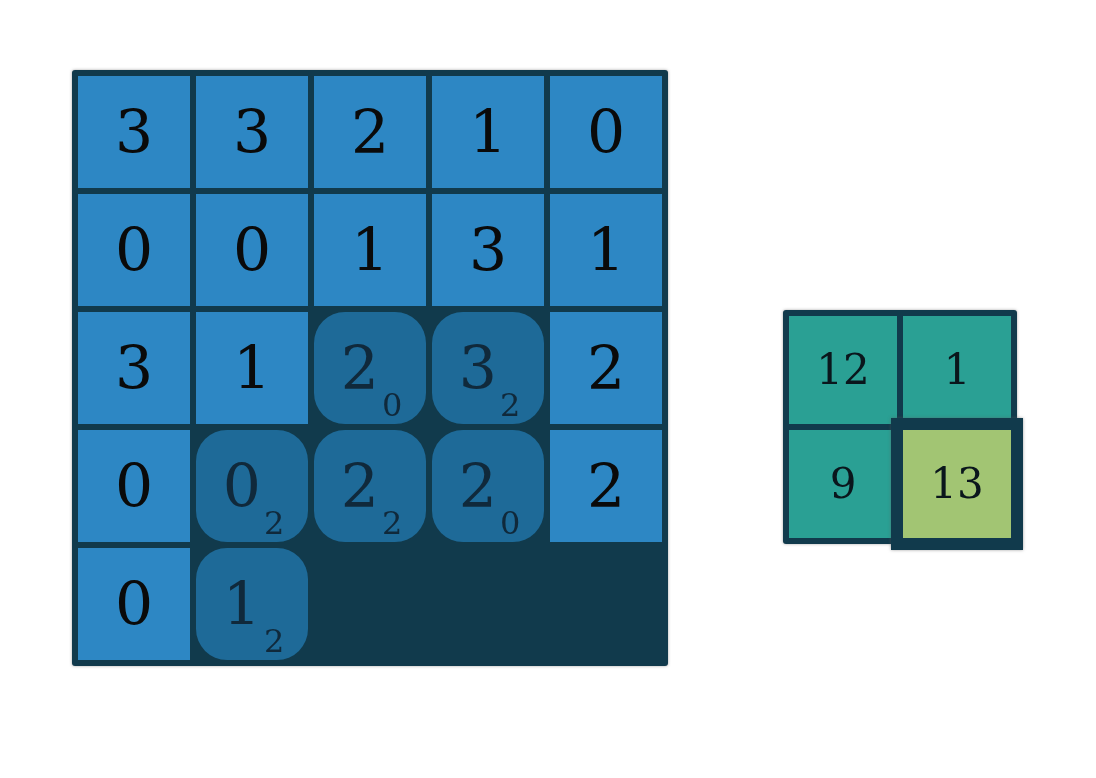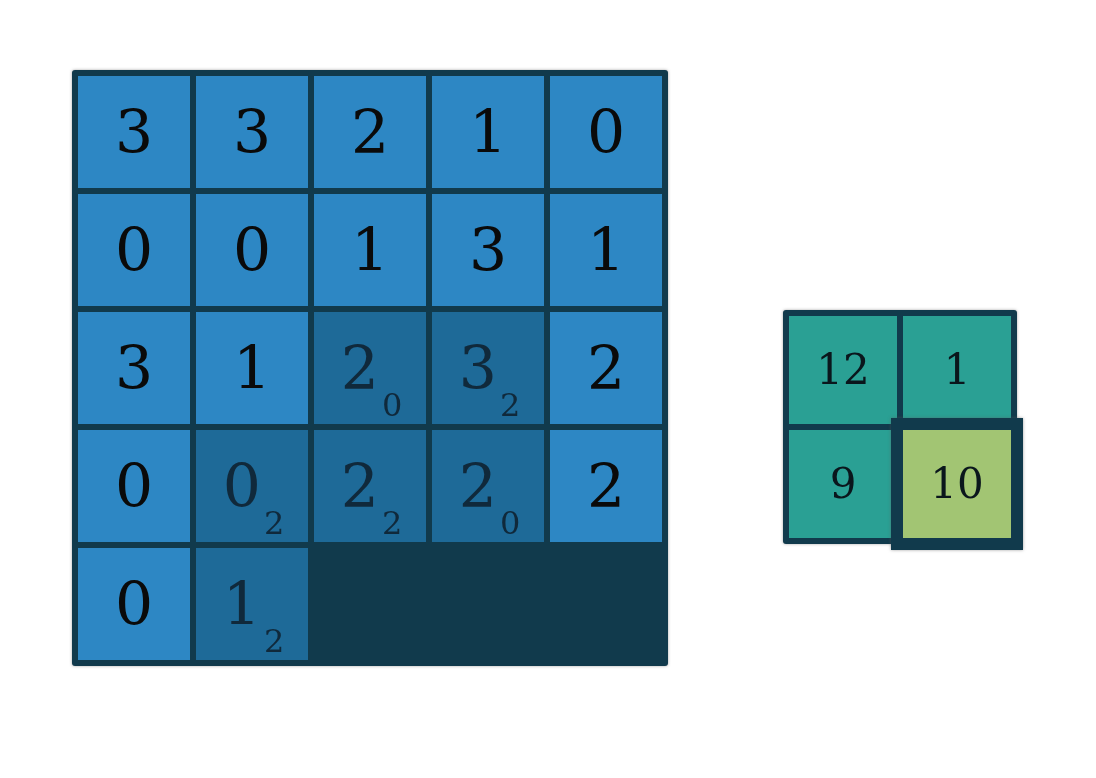--- a/index.html
+++ b/index.html
@@ -40,20 +40,21 @@
     display: flex;
     align-items: center;
     justify-content: center;
     color: #0a0a0a;
     font-size: 60px;
     line-height: 1;
   }
   .cell.kernel {
     background: var(--kernel-cell);
     color: #10293b;
+    border-radius: 31px;
   }
   .numwrap { display: inline; white-space: nowrap; }
   .sub {
     font-size: 32px;
     position: relative;
     top: 27px;
     left: 3px;
   }
   .out-cell {
     background: var(--output-cell);
@@ -160,14 +161,14 @@
     <div class="out-cell">
       <span class="numwrap">1</span>
     </div>
     <div class="out-cell">
       <span class="numwrap">9</span>
     </div>
     <div class="out-cell"></div>
   </div>
 
 <div id="highlight-cell">
-  <span class="numwrap">10</span>
+  <span class="numwrap">13</span>
 </div>
 
 </body></html>

